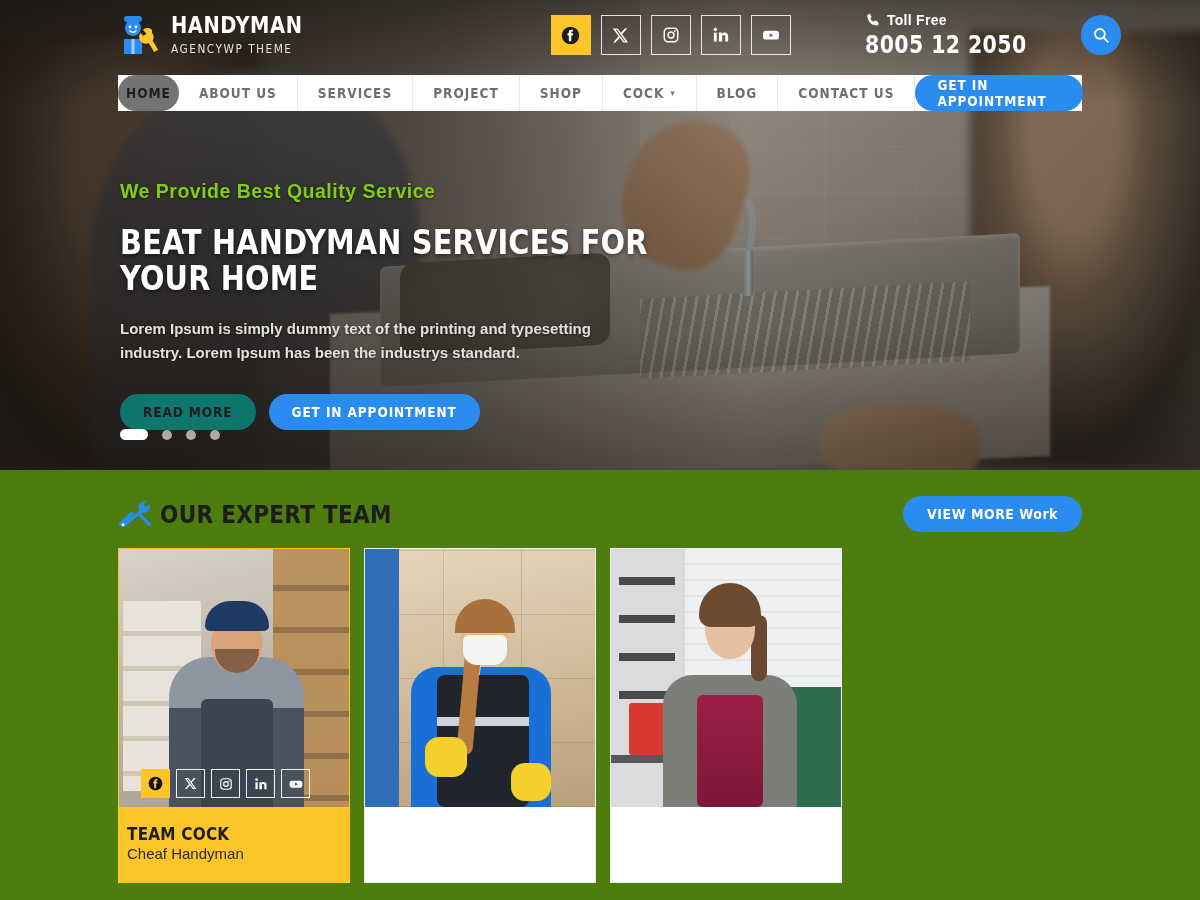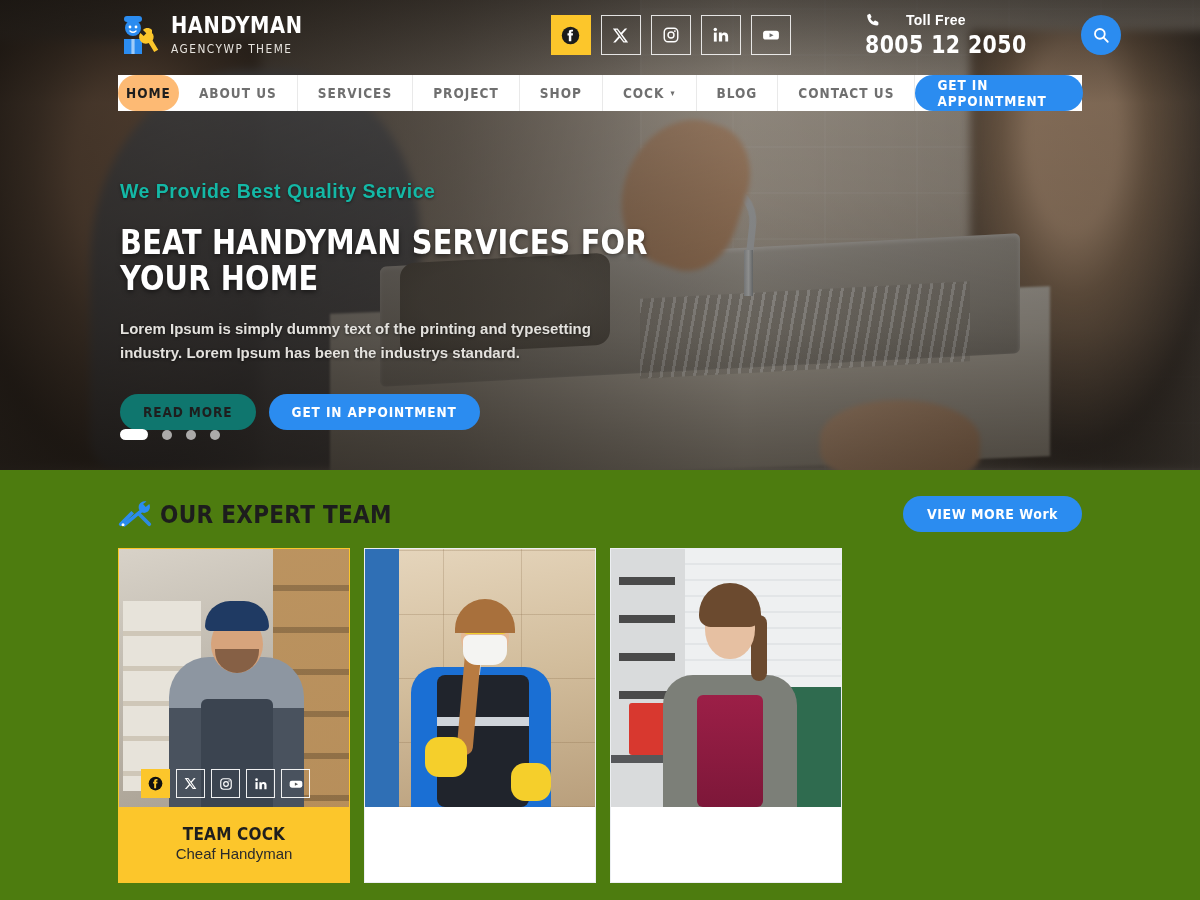--- a/index.html
+++ b/index.html
@@ -129,21 +129,21 @@
   .socials { display: flex; gap: 10px; margin-left: 240px; }
   .soc {
     width: 40px; height: 40px; display: flex; align-items: center; justify-content: center;
     border: 1px solid rgba(255,255,255,.85);
     color: #fff; cursor: pointer;
   }
   .soc.active { background: #fcc62b; border-color: #fcc62b; color: #1c1c1c; }
   .soc svg { display: block; }
 
   .contact { display: flex; flex-direction: column; margin-left: 74px; }
-  .contact-top { display: flex; align-items: center; gap: 25px; }
+  .contact-top { display: flex; align-items: center; gap: 6px; }
   .contact-label { color: #fff; font-size: 14px; font-weight: 700; letter-spacing: .3px; }
   .contact-phone {
     color: #fff; font-size: 24px; font-weight: 700; letter-spacing: .4px; margin-top: 3px;
     font-family: "DejaVu Sans Condensed", "Liberation Sans Narrow", "Liberation Sans", sans-serif;
     transform: scaleX(.95); transform-origin: left center;
   }
   .search-btn {
     width: 40px; height: 40px; border-radius: 50%; background: #2b8cf0;
     display: flex; align-items: center; justify-content: center;
     margin-left: 46px; cursor: pointer; border: none;
@@ -156,36 +156,36 @@
   }
   .navitem {
     position: relative; height: 36px; display: flex; align-items: center; justify-content: center;
     color: #6f6f6f; font-size: 13.5px; letter-spacing: 1px; font-weight: 700;
     padding: 0 20px; cursor: pointer; white-space: nowrap;
     font-family: "DejaVu Sans Condensed", "Liberation Sans Narrow", "Liberation Sans", sans-serif;
     border-right: 1px solid #e9e9e9;
   }
   .navitem:last-of-type { border-right: none; }
   .navitem.home {
-    background: #fdba74; color: #1e1e1e; border-radius: 18px;
+    background: #737373; color: #1e1e1e; border-radius: 18px;
     width: 92px; padding: 8px; border-right: none;
   }
   .nav-caret { margin-left: 6px; font-size: 9px; }
   .nav-cta {
     margin-left: auto; height: 36px; min-width: 168px; padding: 0 22px;
     background: #2b8cf0; color: #fff; border-radius: 18px;
     display: flex; align-items: center; justify-content: center;
     font-size: 13.5px; font-weight: 700; letter-spacing: .9px; cursor: pointer;
     font-family: "DejaVu Sans Condensed", "Liberation Sans Narrow", "Liberation Sans", sans-serif;
   }
 
   
   .hero-content { position: absolute; left: 120px; top: 180px; width: 640px; z-index: 20; }
   .hero-kicker {
-    color: #14b8a6; font-size: 19.5px; font-weight: 700; letter-spacing: .5px;
+    color: #84cc16; font-size: 19.5px; font-weight: 700; letter-spacing: .5px;
     text-shadow: 0 1px 3px rgba(0,0,0,.5);
   }
   .hero-title {
     color: #fff; font-size: 33px; font-weight: 700; letter-spacing: .2px;
     margin-top: 22px; line-height: 1.1;
     font-family: "DejaVu Sans Condensed", "Liberation Sans Narrow", "Liberation Sans", sans-serif;
     transform: scaleX(.97); transform-origin: left center;
     text-shadow: 0 2px 5px rgba(0,0,0,.5);
   }
   .hero-desc {
@@ -221,21 +221,21 @@
   .view-more {
     margin-left: auto; height: 36px; padding: 0 24px; background: #2b8cf0; color: #fff;
     border-radius: 18px; display: flex; align-items: center; justify-content: center;
     font-size: 14px; font-weight: 700; letter-spacing: .5px; cursor: pointer;
     font-family: "DejaVu Sans Condensed", "Liberation Sans Narrow", "Liberation Sans", sans-serif;
   }
 
   .cards { position: absolute; left: 118px; top: 78px; width: 964px; display: flex; gap: 14px; }
   .card { width: 232px; background: #fff; border: 1px solid #eceff2; }
   .card-photo { position: relative; width: 100%; height: 258px; overflow: hidden; }
-  .card-body { text-align: center; padding: 17px 15px 20px; }
+  .card-body { text-align: left; padding: 17px 8px 20px; }
   .card-name {
     font-size: 17px; font-weight: 700; color: #1d1d1d; letter-spacing: .2px;
     font-family: "DejaVu Sans Condensed", "Liberation Sans Narrow", "Liberation Sans", sans-serif;
   }
   .card-role { font-size: 15px; color: #8a8f96; margin-top: 1px; }
   .card.featured { border-color: #fcc62b; }
   .card.featured .card-body { background: #fcc62b; }
   .card.featured .card-name { color: #1e1e1e; }
   .card.featured .card-role { color: #2b2b2b; }
   .card-socials { position: absolute; left: 22px; bottom: 9px; display: flex; gap: 6px; }

